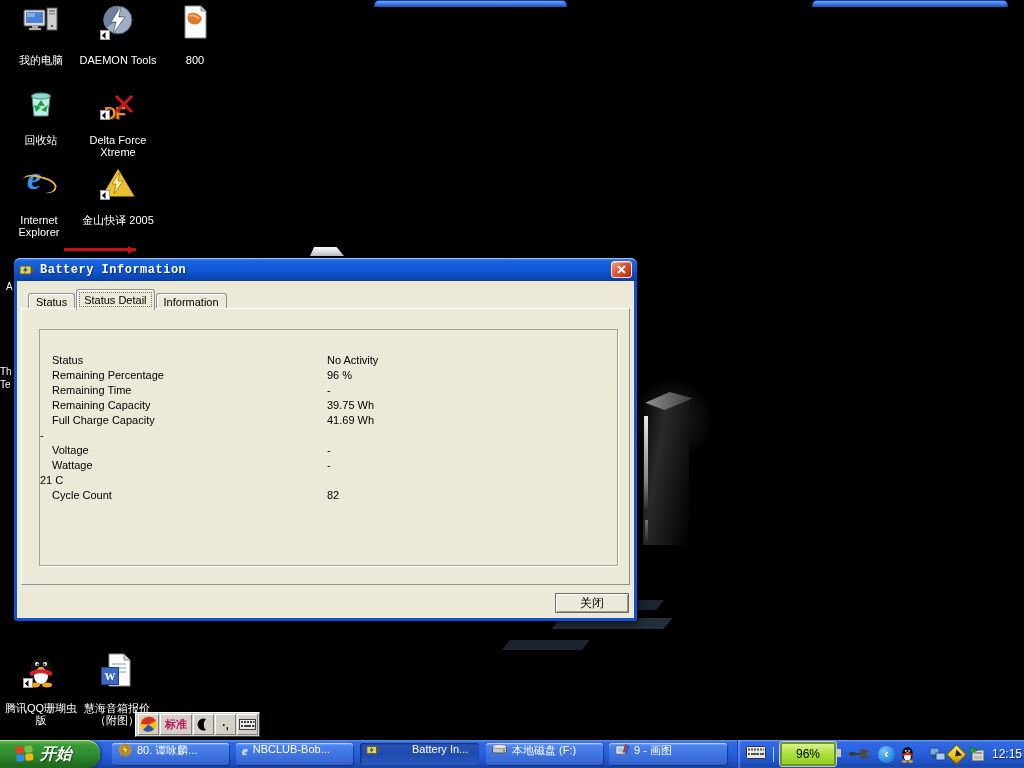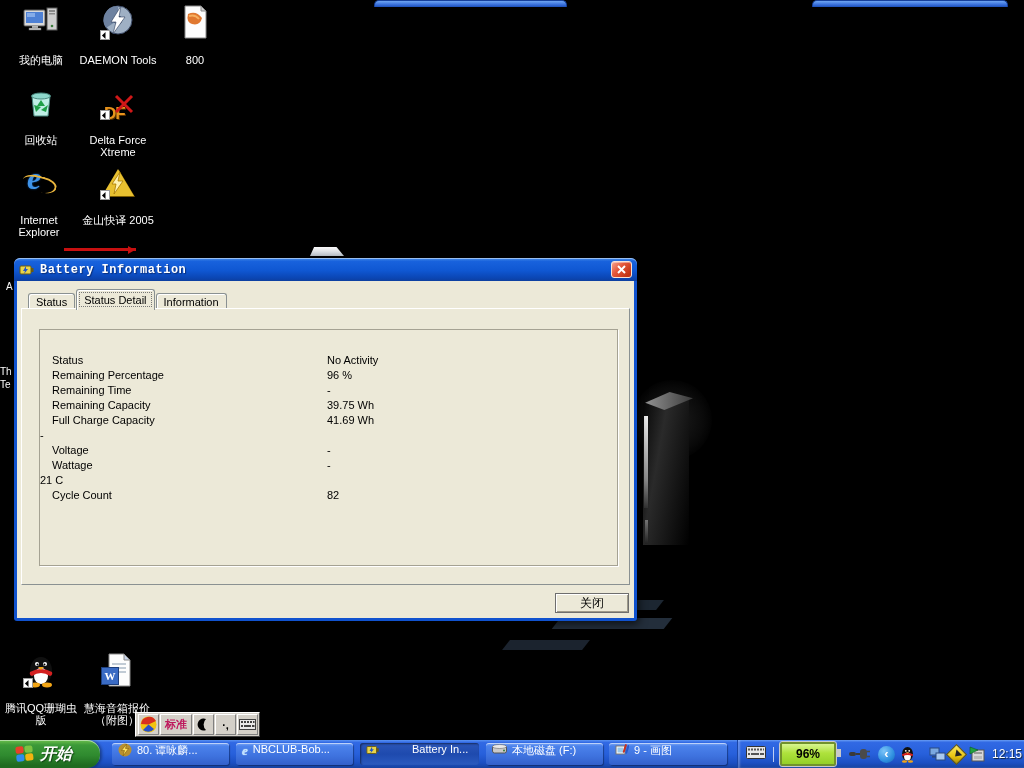--- a/index.html
+++ b/index.html
@@ -127,21 +127,21 @@
   .t1{left:112px;width:117px;} .t2{left:236px;width:117px;} .t3{left:360px;width:119px;}
   .t4{left:486px;width:117px;} .t5{left:609px;width:118px;}
   .tico{flex:0 0 auto;display:flex;}
 
   .tray{position:absolute;left:737px;top:0;width:287px;height:28px;display:flex;align-items:center;
     border-left:1px solid #1A45A5;box-shadow:inset 2px 0 2px rgba(255,255,255,.25);box-sizing:border-box;
     padding-left:8px;}
   .tsep{width:1px;height:15px;background:rgba(255,255,255,.7);margin:0 6px 0 7px;}
   .batt-badge{width:52px;height:20px;background:linear-gradient(180deg,#D8F590 0%,#AEE23C 45%,#94D028 100%);
     border:2px solid #71922C;outline:1px solid #C9C9C9;border-radius:2px;position:relative;
-    display:flex;align-items:center;justify-content:center;font-weight:bold;font-size:12px;color:#000;
+    display:flex;align-items:center;justify-content:center;font-weight:normal;font-size:12px;color:#000;
     margin-right:2px;}
   .batt-badge:after{content:"";position:absolute;right:-7px;top:5px;width:4px;height:8px;background:#C9C9C9;}
   .chev{width:17px;height:17px;border-radius:50%;margin-left:8px;
     background:radial-gradient(circle at 35% 30%,#7CC4F8,#2E8FE0 60%,#1565B0);
     color:#fff;font-size:13px;font-weight:bold;line-height:16px;text-align:center;cursor:pointer;}
   .chev:before{content:"‹";}
   .diam{width:13px;height:13px;transform:rotate(45deg);margin-left:3px;
     background:linear-gradient(135deg,#FBE860,#E8C410 60%,#A88A00);border:1px solid #6e5a00;position:relative;cursor:pointer;}
   .diam:before{content:"";position:absolute;left:3px;top:3px;border-left:4px solid transparent;
     border-right:4px solid transparent;border-top:6px solid #222;}

